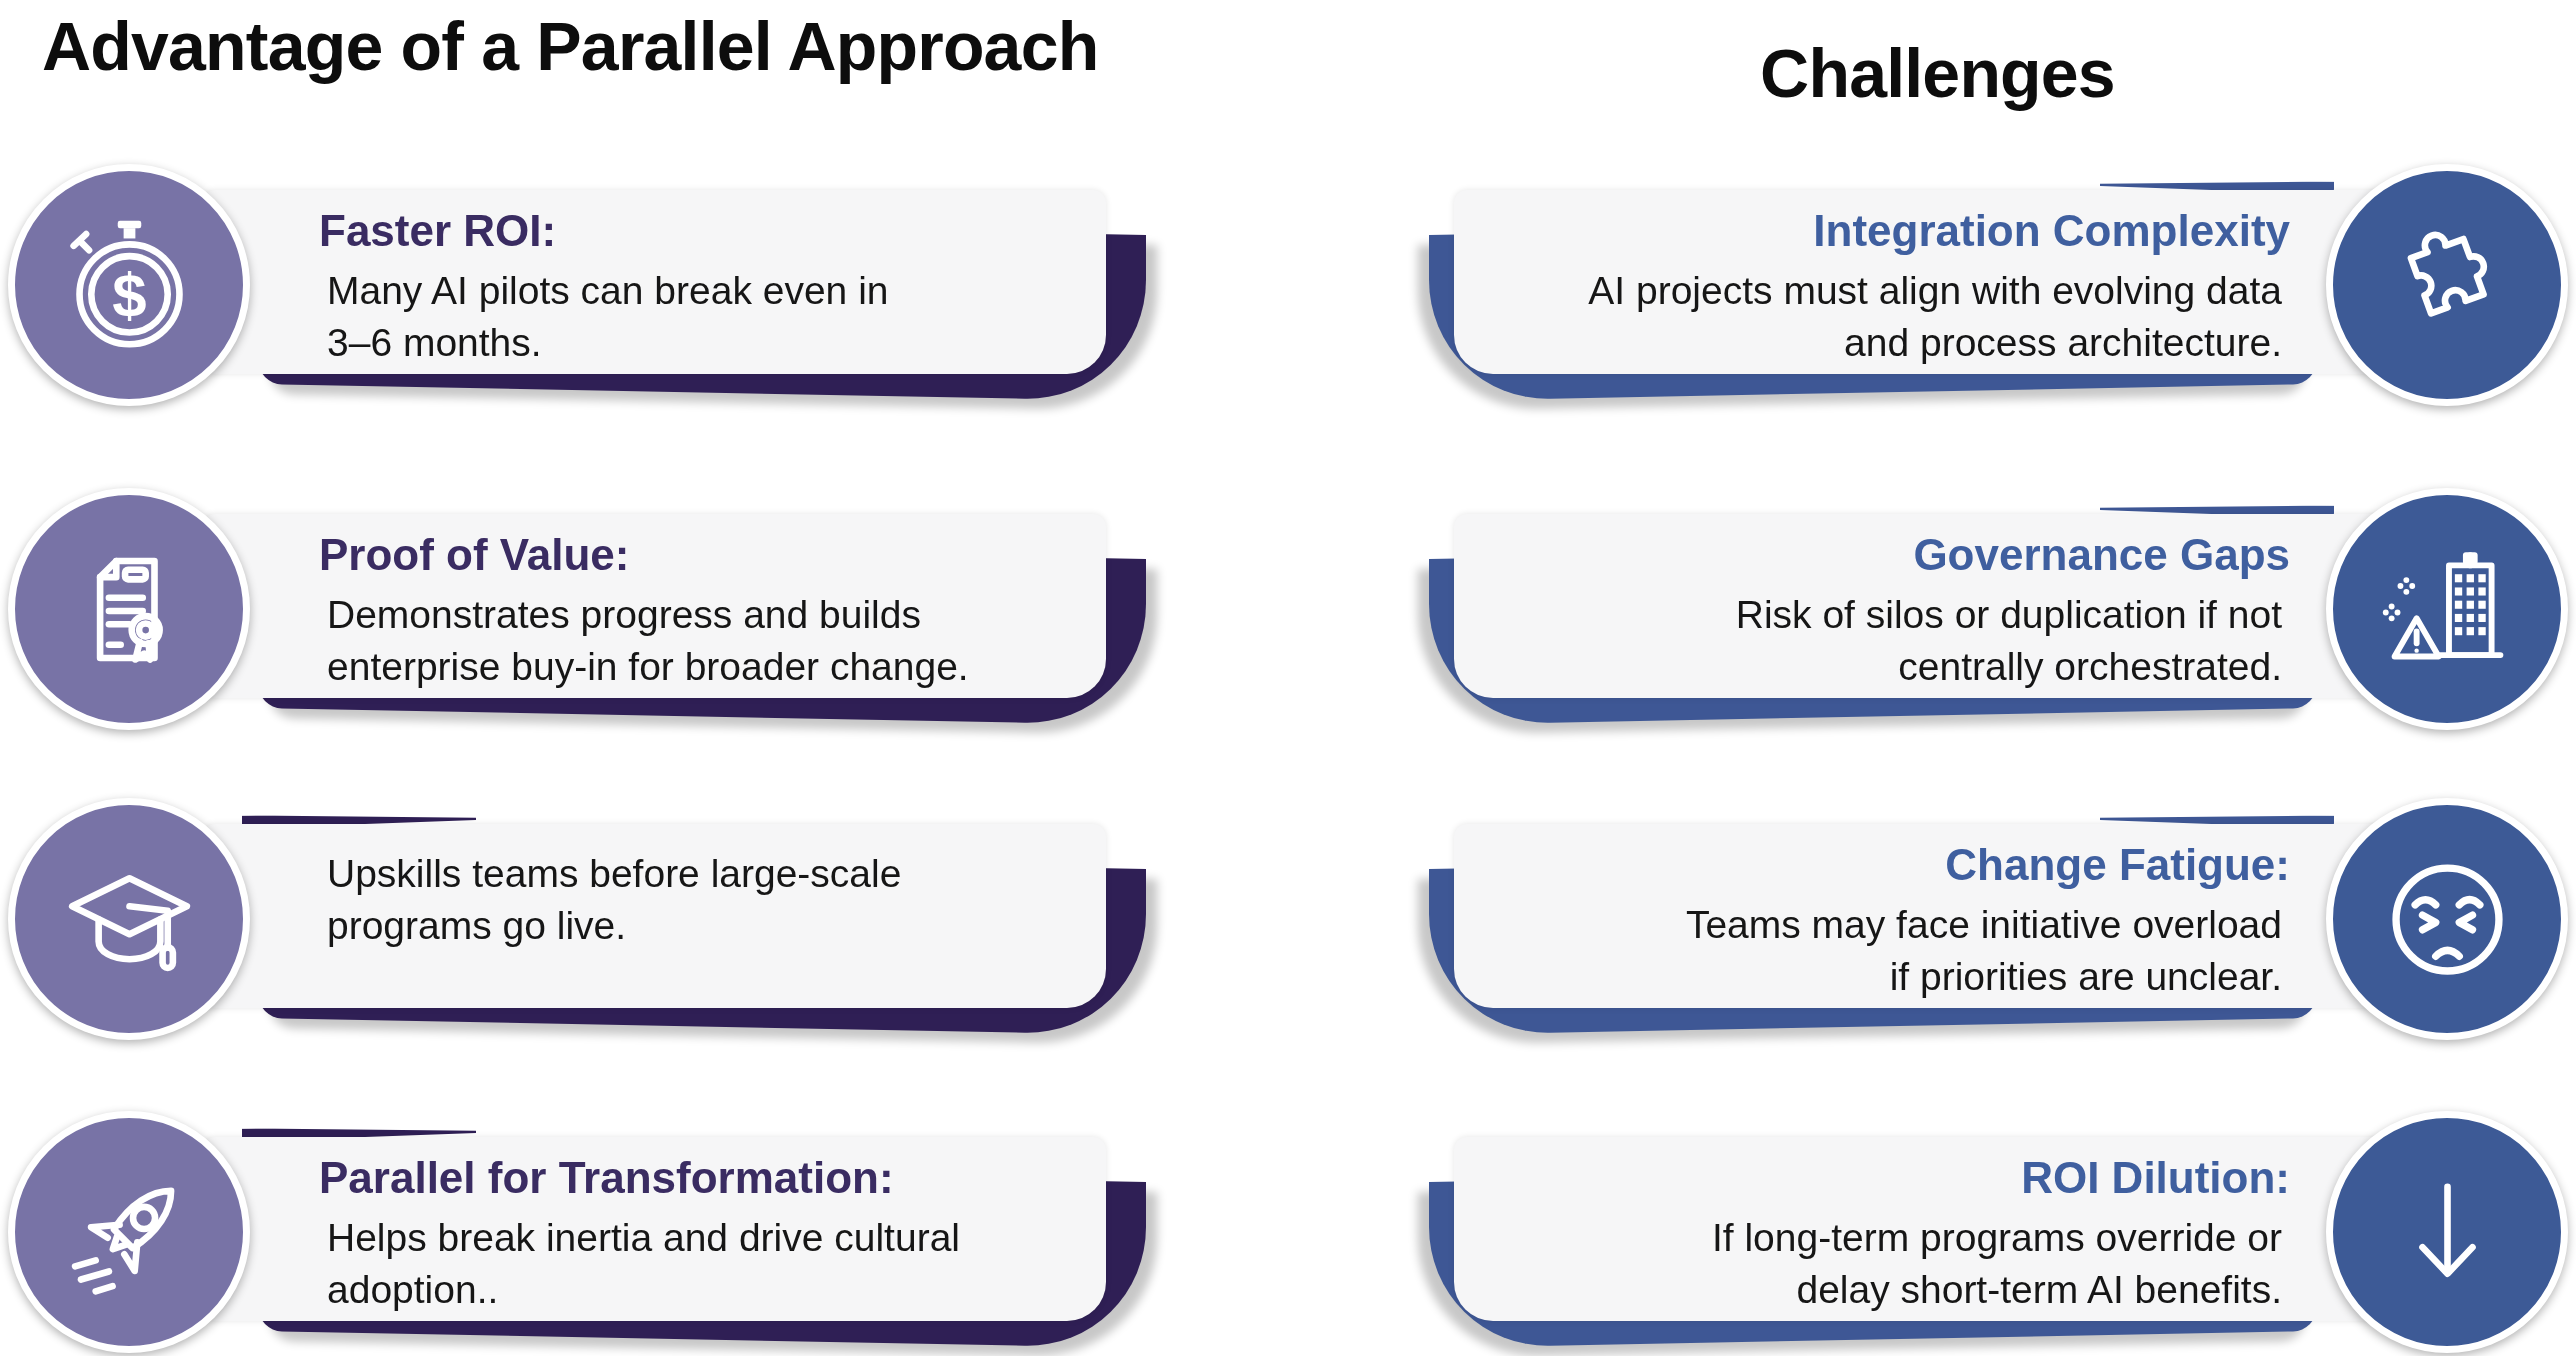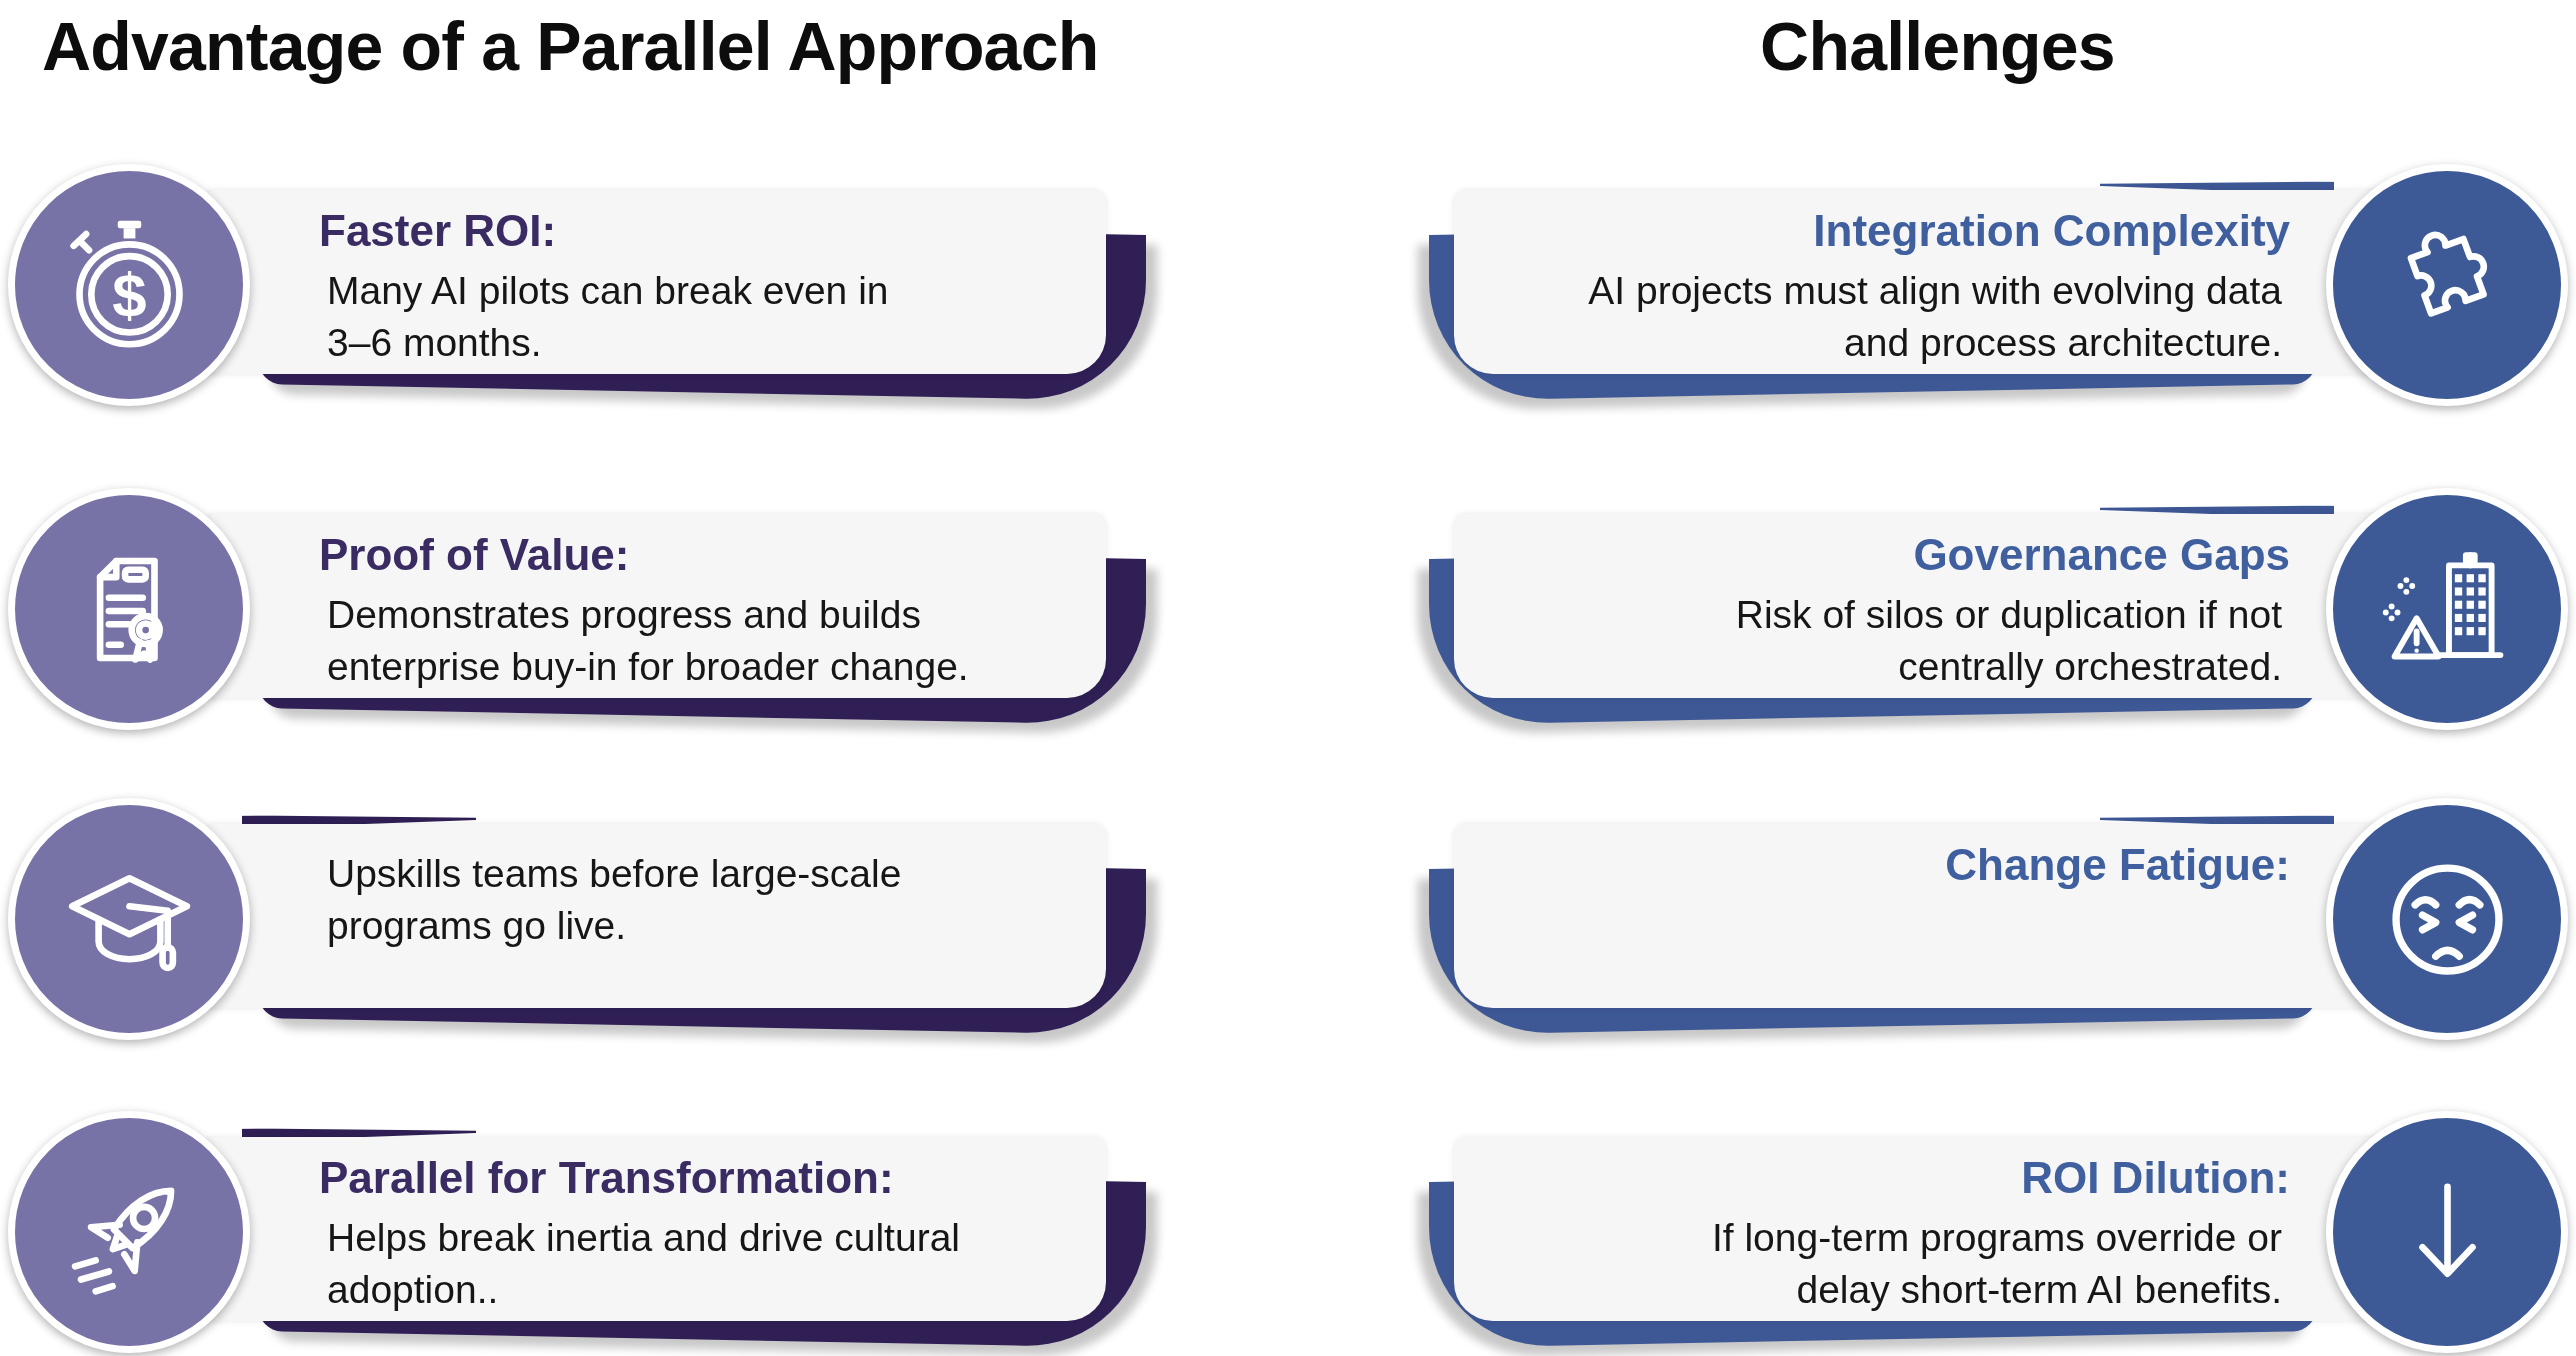--- a/index.html
+++ b/index.html
@@ -5,21 +5,21 @@
   html,body{margin:0;padding:0;background:#ffffff;}
   .canvas{
     position:relative;width:2576px;height:1357px;background:#ffffff;overflow:hidden;
     font-family:"Liberation Sans", sans-serif;
   }
   .col-title{
     position:absolute;top:9.7px;font-size:68px;font-weight:700;line-height:1.06;
     color:var(--title-text,#0d0d0d);letter-spacing:-0.8px;
   }
   .col-title.left{left:42px;width:1131px;text-align:left;}
-  .col-title.right{left:1324px;width:1227px;text-align:center;}
+  .col-title.right{left:1324px;width:1227px;text-align:center;margin-top:27px;}
 
   .row{position:absolute;left:0;top:var(--top);width:2576px;height:0;}
 
   
   .ribbon{position:absolute;top:27.5px;width:888px;height:166px;}
   .row.left  .ribbon{
     left:258px;background:var(--purple-ribbon,#2f1f55);
     border-radius:0 0 121px 24px;transform:skewY(1.1deg);transform-origin:0 0;
     box-shadow:11.3px 9.7px 9.7px rgba(0,0,0,0.22);
   }
@@ -213,20 +213,22 @@
         <circle cx="58" cy="156" r="3" fill="#fff" stroke="none"></circle>
       </svg>
     </div>
   </div>
 
   <div class="row right" style="--top:824px">
     <div class="ribbon"></div>
     <div class="wedge"></div>
     <div class="card">
       <div class="card-title">Change Fatigue:</div>
+      <div class="card-body">Teams may face initiative overload
+if priorities are unclear.</div>
     </div>
     <div class="badge">
       <svg viewBox="0 0 200 200" fill="none" stroke="#fff" stroke-width="10" stroke-linecap="round" stroke-linejoin="round">
         <circle cx="100" cy="100" r="70"></circle>
         <path d="M56 80 Q70 66 84 80"></path>
         <path d="M116 80 Q130 66 144 80"></path>
         <path d="M66 94 L84 104 L66 114"></path>
         <path d="M134 94 L116 104 L134 114"></path>
         <path d="M84 150 Q100 134 116 150"></path>
       </svg>

